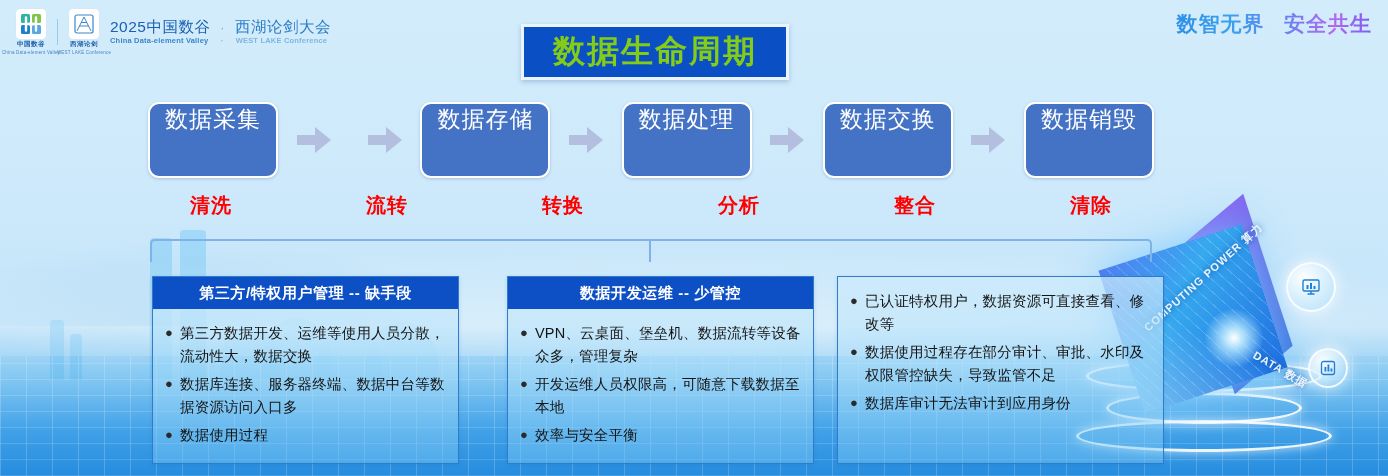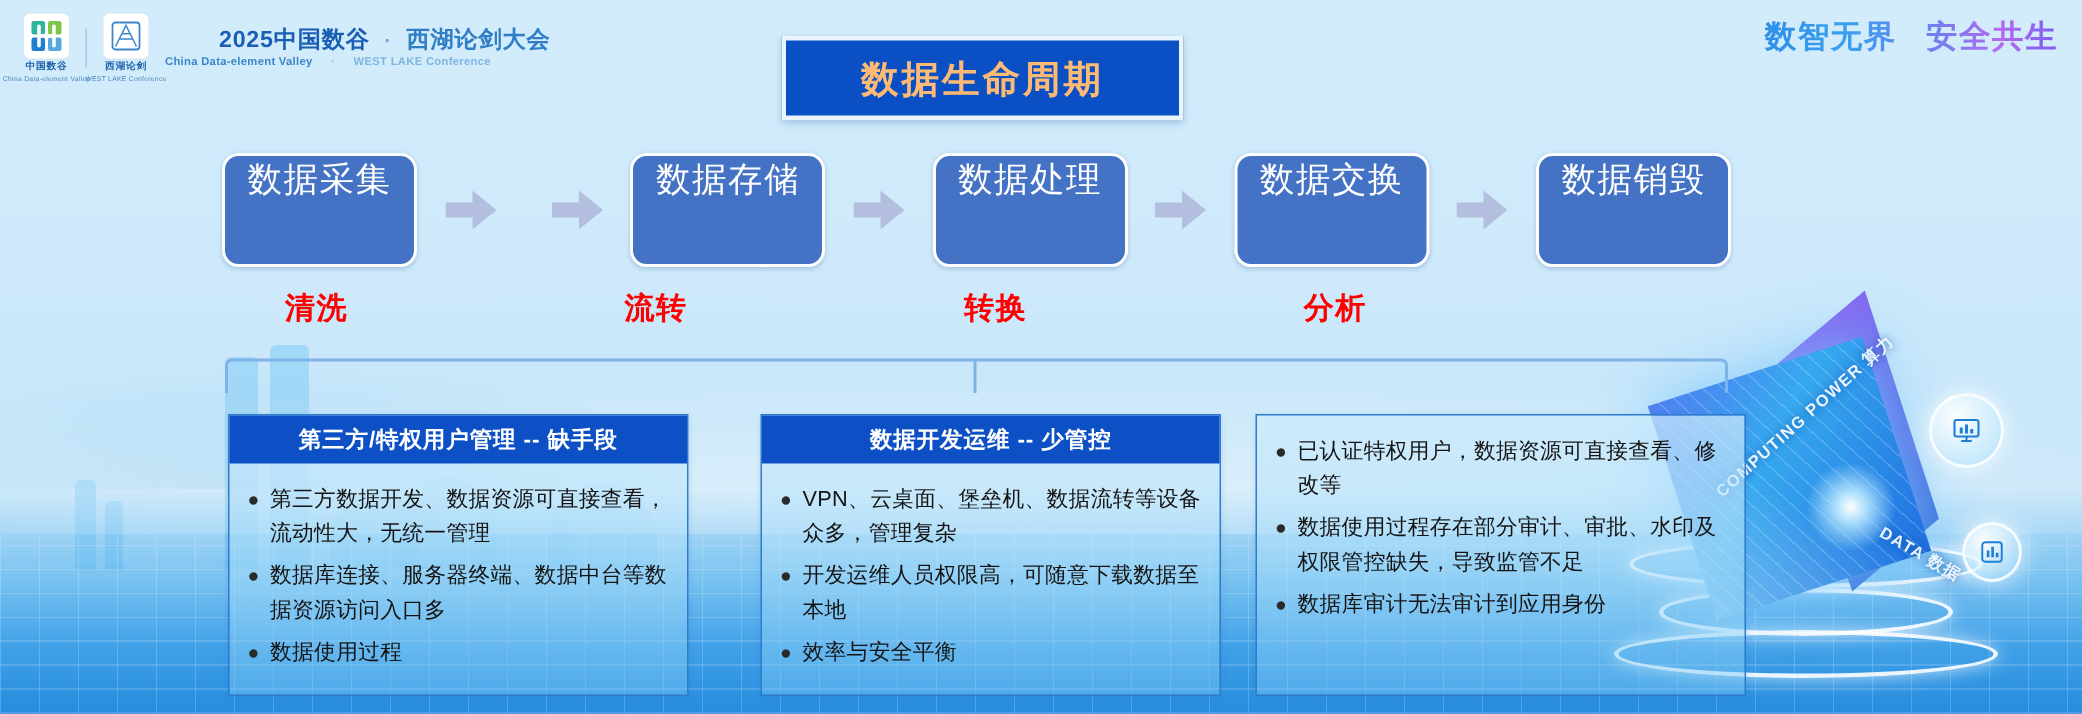--- a/index.html
+++ b/index.html
@@ -58,38 +58,38 @@
 
   
   .logo-wrap{position:absolute;left:14px;top:8px;display:flex;align-items:center;gap:9px;}
   .logo-mark{width:30px;height:30px;border-radius:5px;background:#ffffff;display:flex;flex-wrap:wrap;
              align-items:center;justify-content:center;border:1px solid #d4e8f6;}
   .logo-sub{font-size:4.5px;color:#4c85bd;letter-spacing:.2px;text-align:center;margin-top:1px;white-space:nowrap;}
   .logo-cn{font-size:6.5px;color:#1d5fa8;font-weight:bold;text-align:center;letter-spacing:.5px;}
   .logo-blk{width:34px;display:flex;flex-direction:column;align-items:center;}
   .vdiv{width:1px;height:26px;background:#9ec8e8;}
   .logo-text{display:flex;flex-direction:column;justify-content:center;line-height:1.1;}
-  .lt-main{font-size:15.5px;font-weight:bold;color:#1a5fb4;letter-spacing:.5px;white-space:nowrap;margin-left:36px;}
+  .lt-main{font-size:15.5px;font-weight:normal;color:#1a5fb4;letter-spacing:.5px;white-space:nowrap;}
   .lt-main .dot{color:#6aa9dd;padding:0 5px;font-size:13px;}
   .lt-main .part2{color:#2f7ec6;}
   .lt-sub{font-size:7.5px;font-weight:bold;color:#3b86c9;letter-spacing:.2px;white-space:nowrap;margin-top:2px;}
   .lt-sub .dot2{padding:0 10px;color:#7fb6e0;}
   .lt-sub .s2{color:#7fb6e0;}
 
   .slogan{position:absolute;right:16px;top:10px;font-size:21px;font-weight:bold;letter-spacing:1px;
           background:linear-gradient(90deg,#2f8fe8 0%,#3aa0ee 28%,#6f7ff0 58%,#b469f0 80%,#7b5ef2 100%);
           -webkit-background-clip:text;background-clip:text;color:transparent;
           font-family:"DejaVu Sans",sans-serif;white-space:nowrap;}
   .slogan .sep{font-size:15px;opacity:.8;padding:0 3px;}
 
   
   .title-banner{position:absolute;left:521px;top:24px;width:262px;height:50px;background:#0a4fc4;
      border:3px solid #e9f4fd;box-shadow:0 2px 5px rgba(20,70,140,.25);
      display:flex;align-items:center;justify-content:center;}
-  .title-banner span{color:#fdba74;font-size:25px;font-weight:bold;letter-spacing:2px;}
+  .title-banner span{color:#84cc16;font-size:32px;font-weight:bold;letter-spacing:2px;}
 
   
   .flow{position:absolute;left:148px;top:102px;width:1006px;height:75px;display:flex;align-items:center;}
   .step{width:126px;height:72px;background:#4472c4;border:2.5px solid #ffffff;border-radius:11px;
         display:flex;align-items:flex-start;justify-content:center;box-shadow:0 1px 3px rgba(40,80,150,.25);}
   .step span{color:#ffffff;font-size:23px;font-weight:normal;letter-spacing:1px;}
   .arrow{flex:1;display:flex;align-items:center;justify-content:center;}
   .arrow svg{display:block;}
 
   
@@ -259,39 +259,41 @@
 
   <div class="tags" id="tag-row">
       <div class="tag" style="color: rgb(254, 0, 0);">清洗</div>
       <div class="tag-gap"></div>
       <div class="tag" style="color: rgb(254, 0, 0);">流转</div>
       <div class="tag-gap"></div>
       <div class="tag" style="color: rgb(254, 0, 0);">转换</div>
       <div class="tag-gap"></div>
       <div class="tag" style="color: rgb(254, 0, 0);">分析</div>
       <div class="tag-gap"></div>
-      <div class="tag-gap"></div>
+      <div class="tag" style="color: rgb(254, 0, 0);">整合</div>
+      <div class="tag-gap"></div>
+      <div class="tag" style="color: rgb(254, 0, 0);">清除</div>
     </div>
 
   <div class="bracket">
     <svg width="1002" height="30" viewBox="0 0 1002 30">
       <path d="M1 26 L1 8 Q1 4 5 4 L997 4 Q1001 4 1001 8 L1001 26" fill="none" stroke="#7fb3e8" stroke-width="2"></path>
       <path d="M500 4 L500 26" fill="none" stroke="#7fb3e8" stroke-width="2"></path>
     </svg>
   </div>
 
   <div class="panels" id="panel-row">
       <div class="panel p1">
         <div class="p-head" style="background: rgb(13, 80, 198);">
           <span>第三方/特权用户管理 -- 缺手段</span>
         </div>
         <div class="p-body">
           <div class="bullet-row">
             <div class="bullet">●</div>
-            <div class="btext">第三方数据开发、数据资源可直接查看，流动性大，无统一管理</div>
+            <div class="btext">第三方数据开发、运维等使用人员分散，流动性大，数据交换</div>
           </div>
           <div class="bullet-row">
             <div class="bullet">●</div>
             <div class="btext">数据库连接、服务器终端、数据中台等数据资源访问入口多</div>
           </div>
           <div class="bullet-row">
             <div class="bullet">●</div>
             <div class="btext">数据使用过程</div>
           </div>
         </div>

